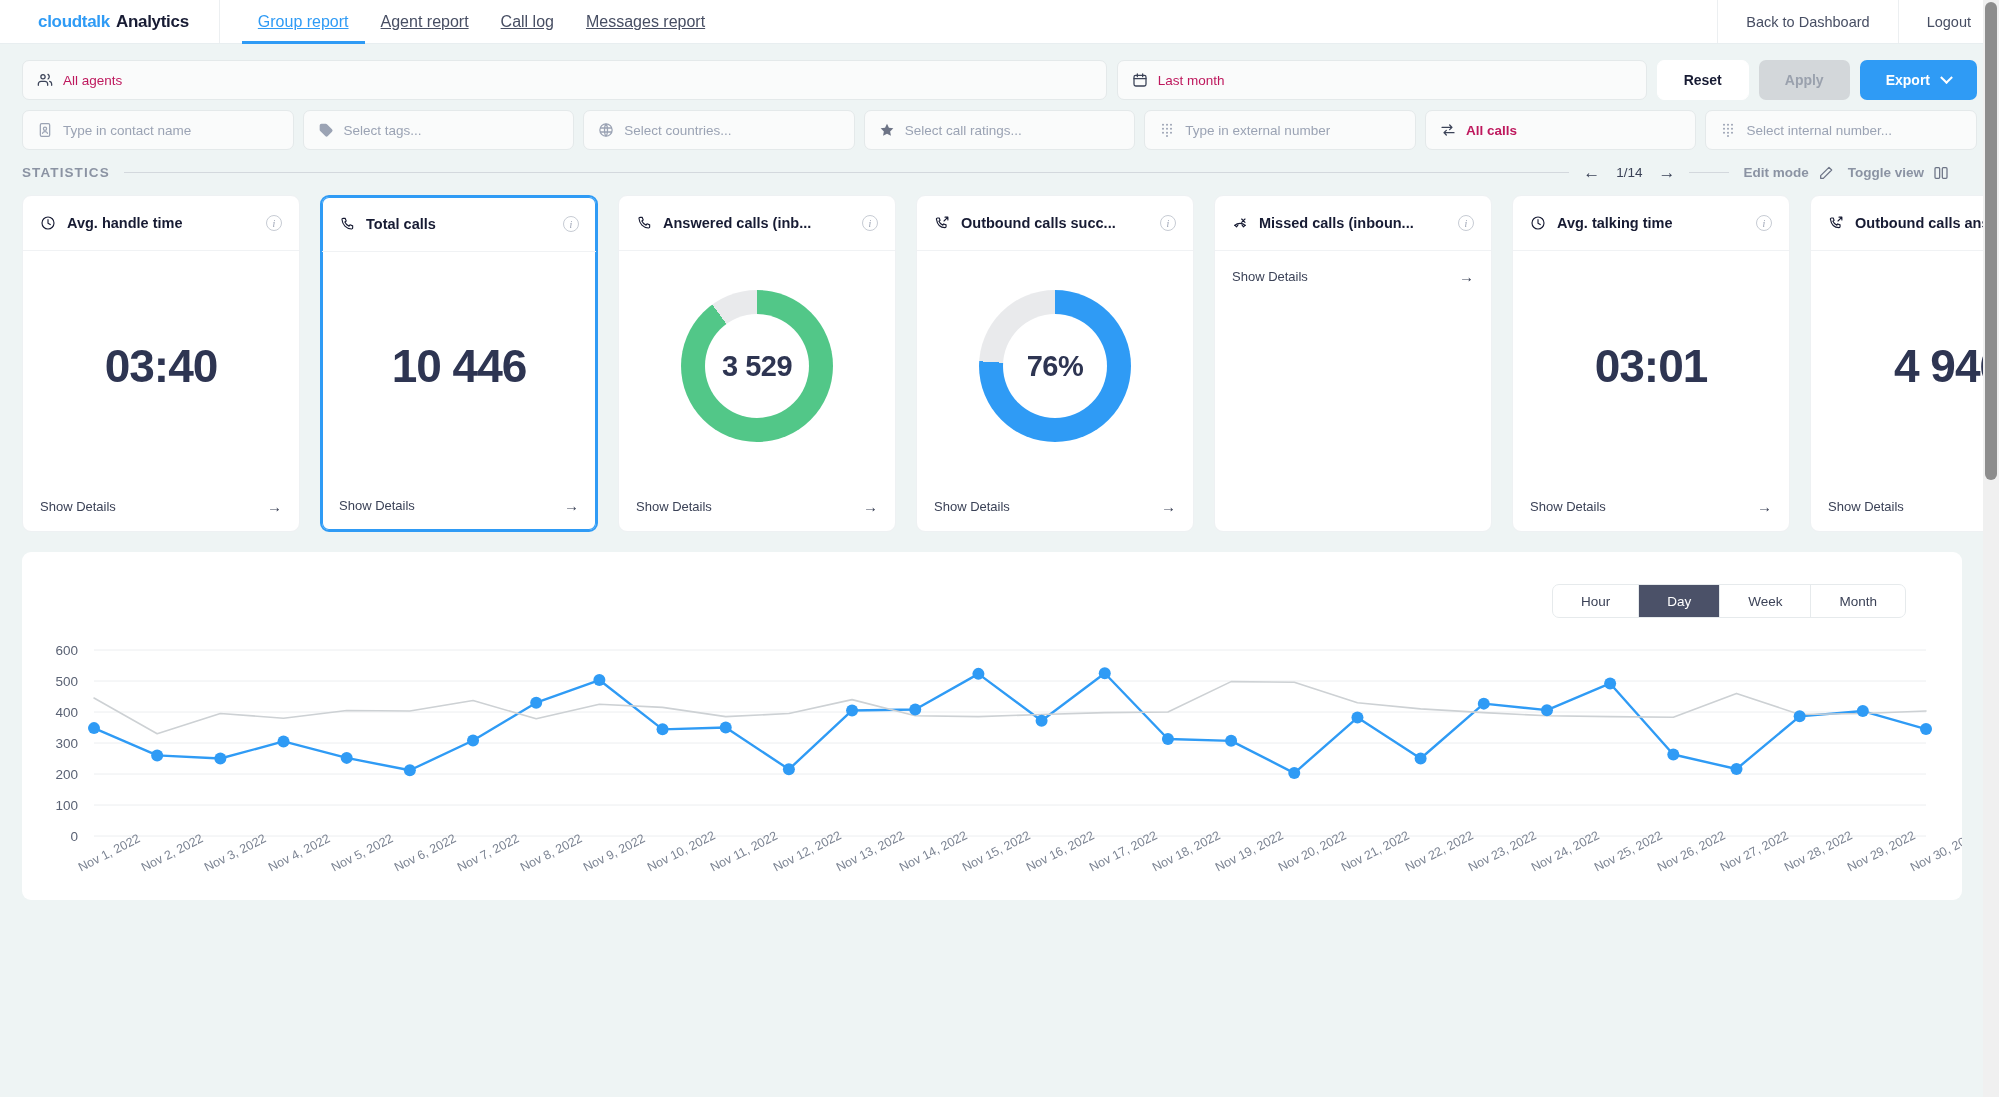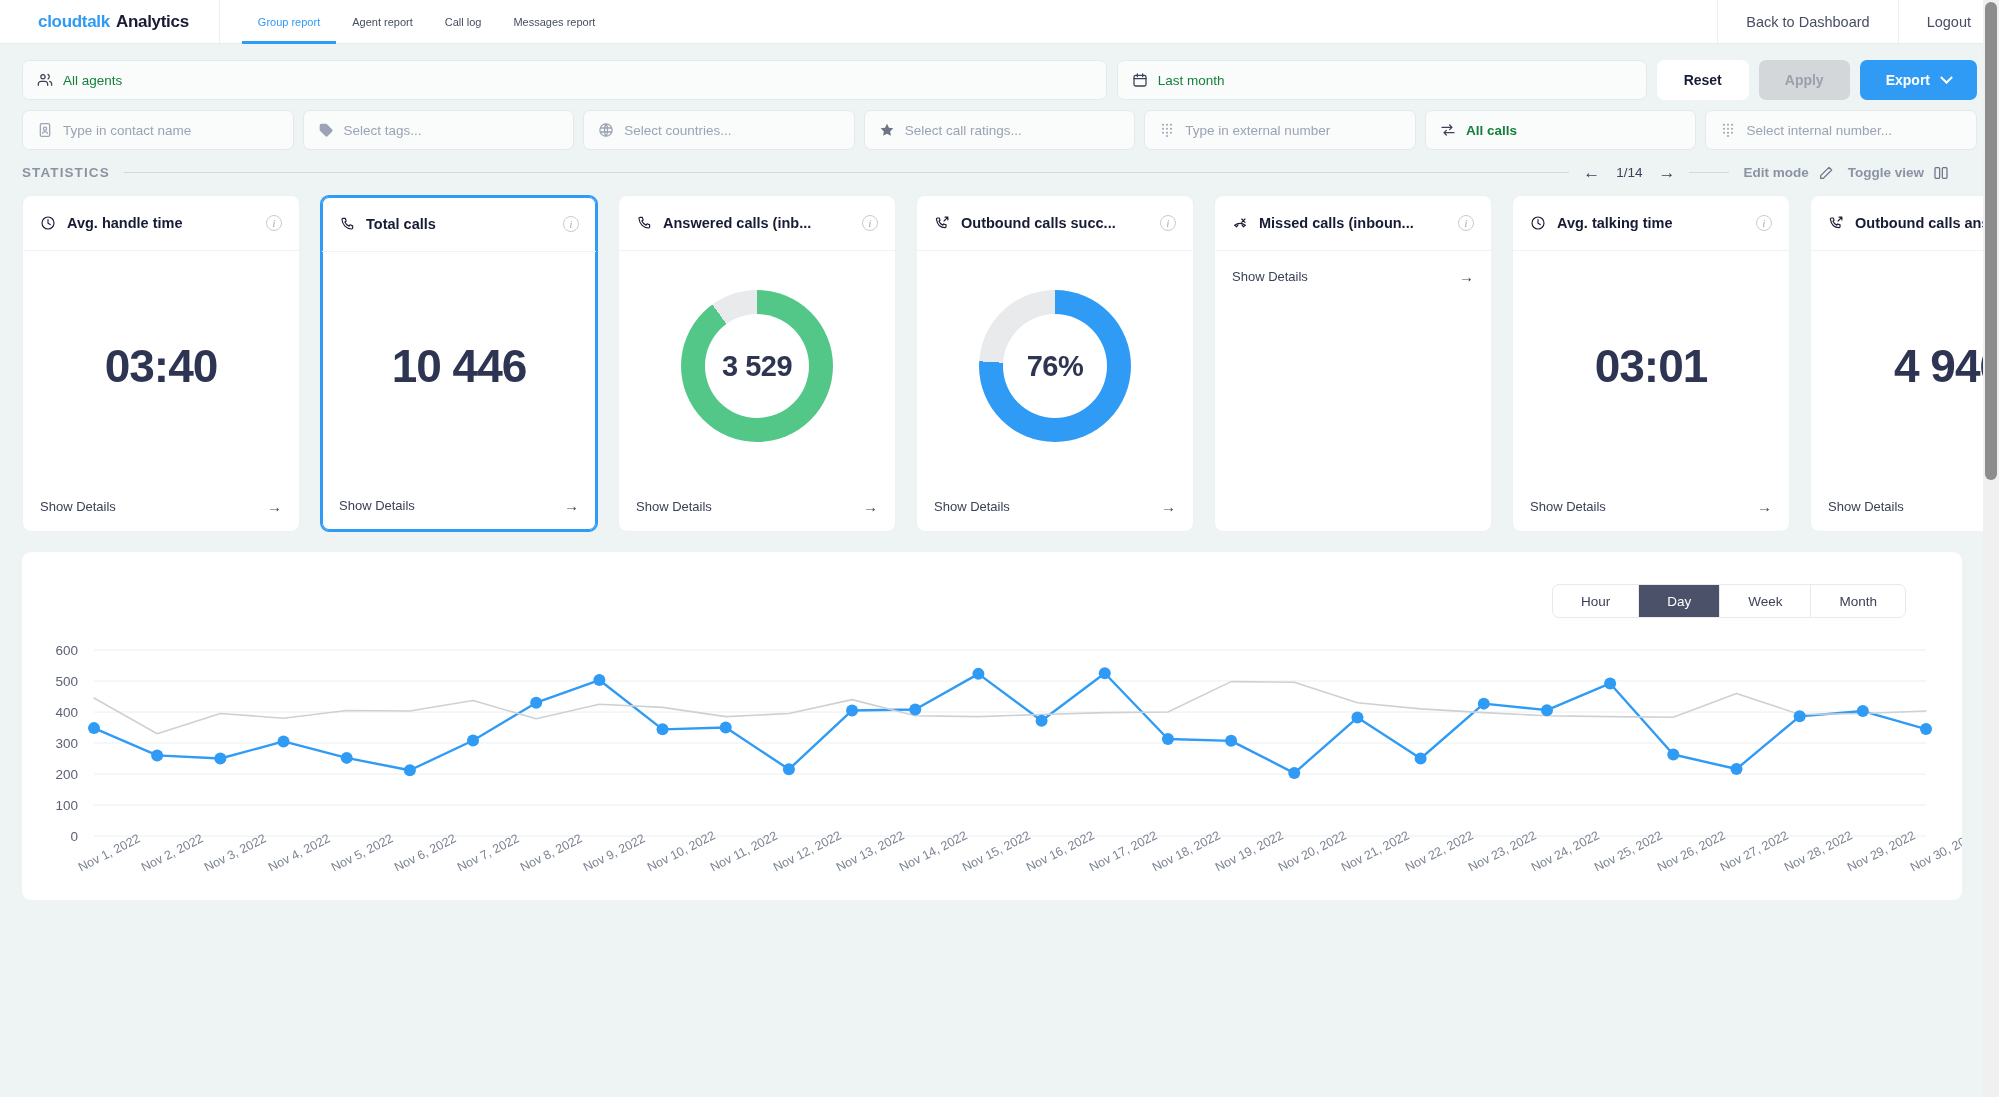--- a/index.html
+++ b/index.html
@@ -18,41 +18,41 @@
   }
   .brand {
     display: flex; align-items: center; padding: 0 30px 0 38px;
     font-size: 17px; font-weight: bold; letter-spacing: -0.3px;
     border-right: 1px solid #eceff1; height: 100%;
   }
   .brand .b1 { color: #2f9bf5; }
   .brand .b2 { color: #171b33; margin-left: 6px; }
   .navtabs { display: flex; align-items: stretch; padding-left: 22px; }
   .navtab {
-    display: flex; align-items: center; padding: 0 16px; font-size: 11px;
-    color: #474e63; cursor: pointer; position: relative; white-space: nowrap;
+    display: flex; align-items: center; padding: 0 16px; font-size: 16px;
+    color: #474e63; cursor: pointer; position: relative; white-space: nowrap; text-decoration: underline;
   }
   .navtab.active { color: #2f9bf5; }
   .navtab.active::after {
     content: ""; position: absolute; left: 0; right: 0; bottom: -1px;
     height: 3px; background: #2f9bf5;
   }
   .navright { margin-left: auto; display: flex; align-items: stretch; }
   .navright .item {
     display: flex; align-items: center; padding: 0 28px; font-size: 14.5px;
     color: #474e63; cursor: pointer; border-left: 1px solid #eceff1; white-space: nowrap;
   }
 
   
   .filters { padding: 16px 22px 0 22px; }
   .filterrow1 { display: flex; gap: 10px; align-items: center; }
   .fbox {
     background: #fafbfb; border: 1px solid #e4e9ea; border-radius: 7px;
     height: 40px; display: flex; align-items: center; padding: 0 14px;
-    font-size: 13.5px; color: #15803d; gap: 10px;
+    font-size: 13.5px; color: #be185d; gap: 10px;
   }
   .fbox.ph { color: #9ba3b4; }
   .fbox.agents { flex: 1 1 auto; min-width: 0; }
   .fbox.date { width: 530px; flex: 0 0 530px; }
   .btn {
     height: 40px; border-radius: 7px; display: flex; align-items: center;
     justify-content: center; font-size: 14px; font-weight: bold; cursor: pointer;
     padding: 0 26px; white-space: nowrap;
   }
   .btn-reset { background: #fff; color: #171b33; border: 1px solid #fff; min-width: 86px; }

